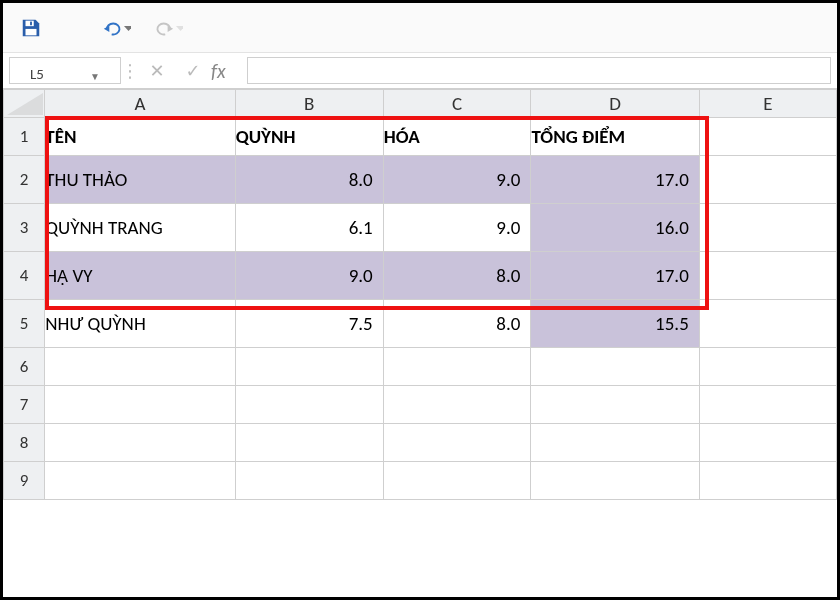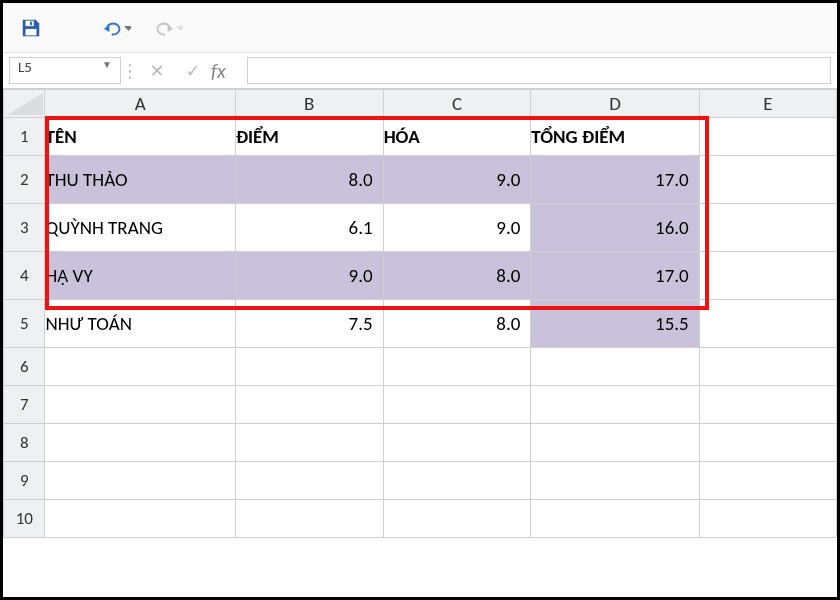--- a/index.html
+++ b/index.html
@@ -43,22 +43,22 @@
     display: flex;
     align-items: stretch;
     border-bottom: 1px solid #cfcfcf;
     background: #fff;
   }
   .namebox {
     width: 112px;
     border: 1px solid #cfcfcf;
     margin: 4px 0 4px 6px;
     display: flex;
-    align-items: flex-start;
-    padding: 0 8px;
+    align-items: flex-end;
+    padding: 0 20px;
     font-size: 15px;
     color: #444;
     background: #fff;
     justify-content: space-between;
   }
   .namebox .caret { color: #777; font-size: 10px; }
   .fx-dots {
     width: 18px; display:flex; align-items:center; justify-content:center;
     color: #bbb;
     font-size: 18px; line-height: 0;
@@ -201,21 +201,21 @@
           <th data-name="col-header-b">B</th>
           <th data-name="col-header-c">C</th>
           <th data-name="col-header-d">D</th>
           <th data-name="col-header-e">E</th>
         </tr>
       </thead>
       <tbody>
         <tr>
           <td class="rowhdr" data-name="row-header">1</td>
           <td class="data-hdr tbl-border" data-name="cell">TÊN</td>
-          <td class="data-hdr tbl-border" data-name="cell">ĐIỂM</td>
+          <td class="data-hdr tbl-border" data-name="cell">QUỲNH</td>
           <td class="data-hdr tbl-border" data-name="cell">HÓA</td>
           <td class="data-hdr tbl-border" data-name="cell">TỔNG ĐIỂM</td>
           <td data-name="cell"></td>
         </tr>
         <tr>
           <td class="rowhdr" data-name="row-header">2</td>
           <td class="data-name shaded tbl-border" data-name="cell">THU THẢO</td>
           <td class="data-num shaded tbl-border" data-name="cell">8.0</td>
           <td class="data-num shaded tbl-border" data-name="cell">9.0</td>
           <td class="data-num shaded tbl-border" data-name="cell">17.0</td>
@@ -232,21 +232,21 @@
         <tr>
           <td class="rowhdr" data-name="row-header">4</td>
           <td class="data-name shaded tbl-border" data-name="cell">HẠ VY</td>
           <td class="data-num shaded tbl-border" data-name="cell">9.0</td>
           <td class="data-num shaded tbl-border" data-name="cell">8.0</td>
           <td class="data-num shaded tbl-border" data-name="cell">17.0</td>
           <td data-name="cell"></td>
         </tr>
         <tr>
           <td class="rowhdr" data-name="row-header">5</td>
-          <td class="data-name tbl-border" data-name="cell">NHƯ TOÁN</td>
+          <td class="data-name tbl-border" data-name="cell">NHƯ QUỲNH</td>
           <td class="data-num tbl-border" data-name="cell">7.5</td>
           <td class="data-num tbl-border" data-name="cell">8.0</td>
           <td class="data-num shaded tbl-border" data-name="cell">15.5</td>
           <td data-name="cell"></td>
         </tr>
         <tr>
             <td class="rowhdr" data-name="row-header">6</td>
             <td data-name="cell"></td>
             <td data-name="cell"></td>
             <td data-name="cell"></td>
@@ -270,26 +270,18 @@
             <td data-name="cell"></td>
           </tr>
         <tr>
             <td class="rowhdr" data-name="row-header">9</td>
             <td data-name="cell"></td>
             <td data-name="cell"></td>
             <td data-name="cell"></td>
             <td data-name="cell"></td>
             <td data-name="cell"></td>
           </tr>
-        <tr>
-            <td class="rowhdr" data-name="row-header">10</td>
-            <td data-name="cell"></td>
-            <td data-name="cell"></td>
-            <td data-name="cell"></td>
-            <td data-name="cell"></td>
-            <td data-name="cell"></td>
-          </tr>
       </tbody>
     </table>
 
     <div class="redbox" data-name="highlight-annotation" style="left:42px; top:27px; width:664px; height:194px;"></div>
   </div>
 </div>
 
 </body></html>

